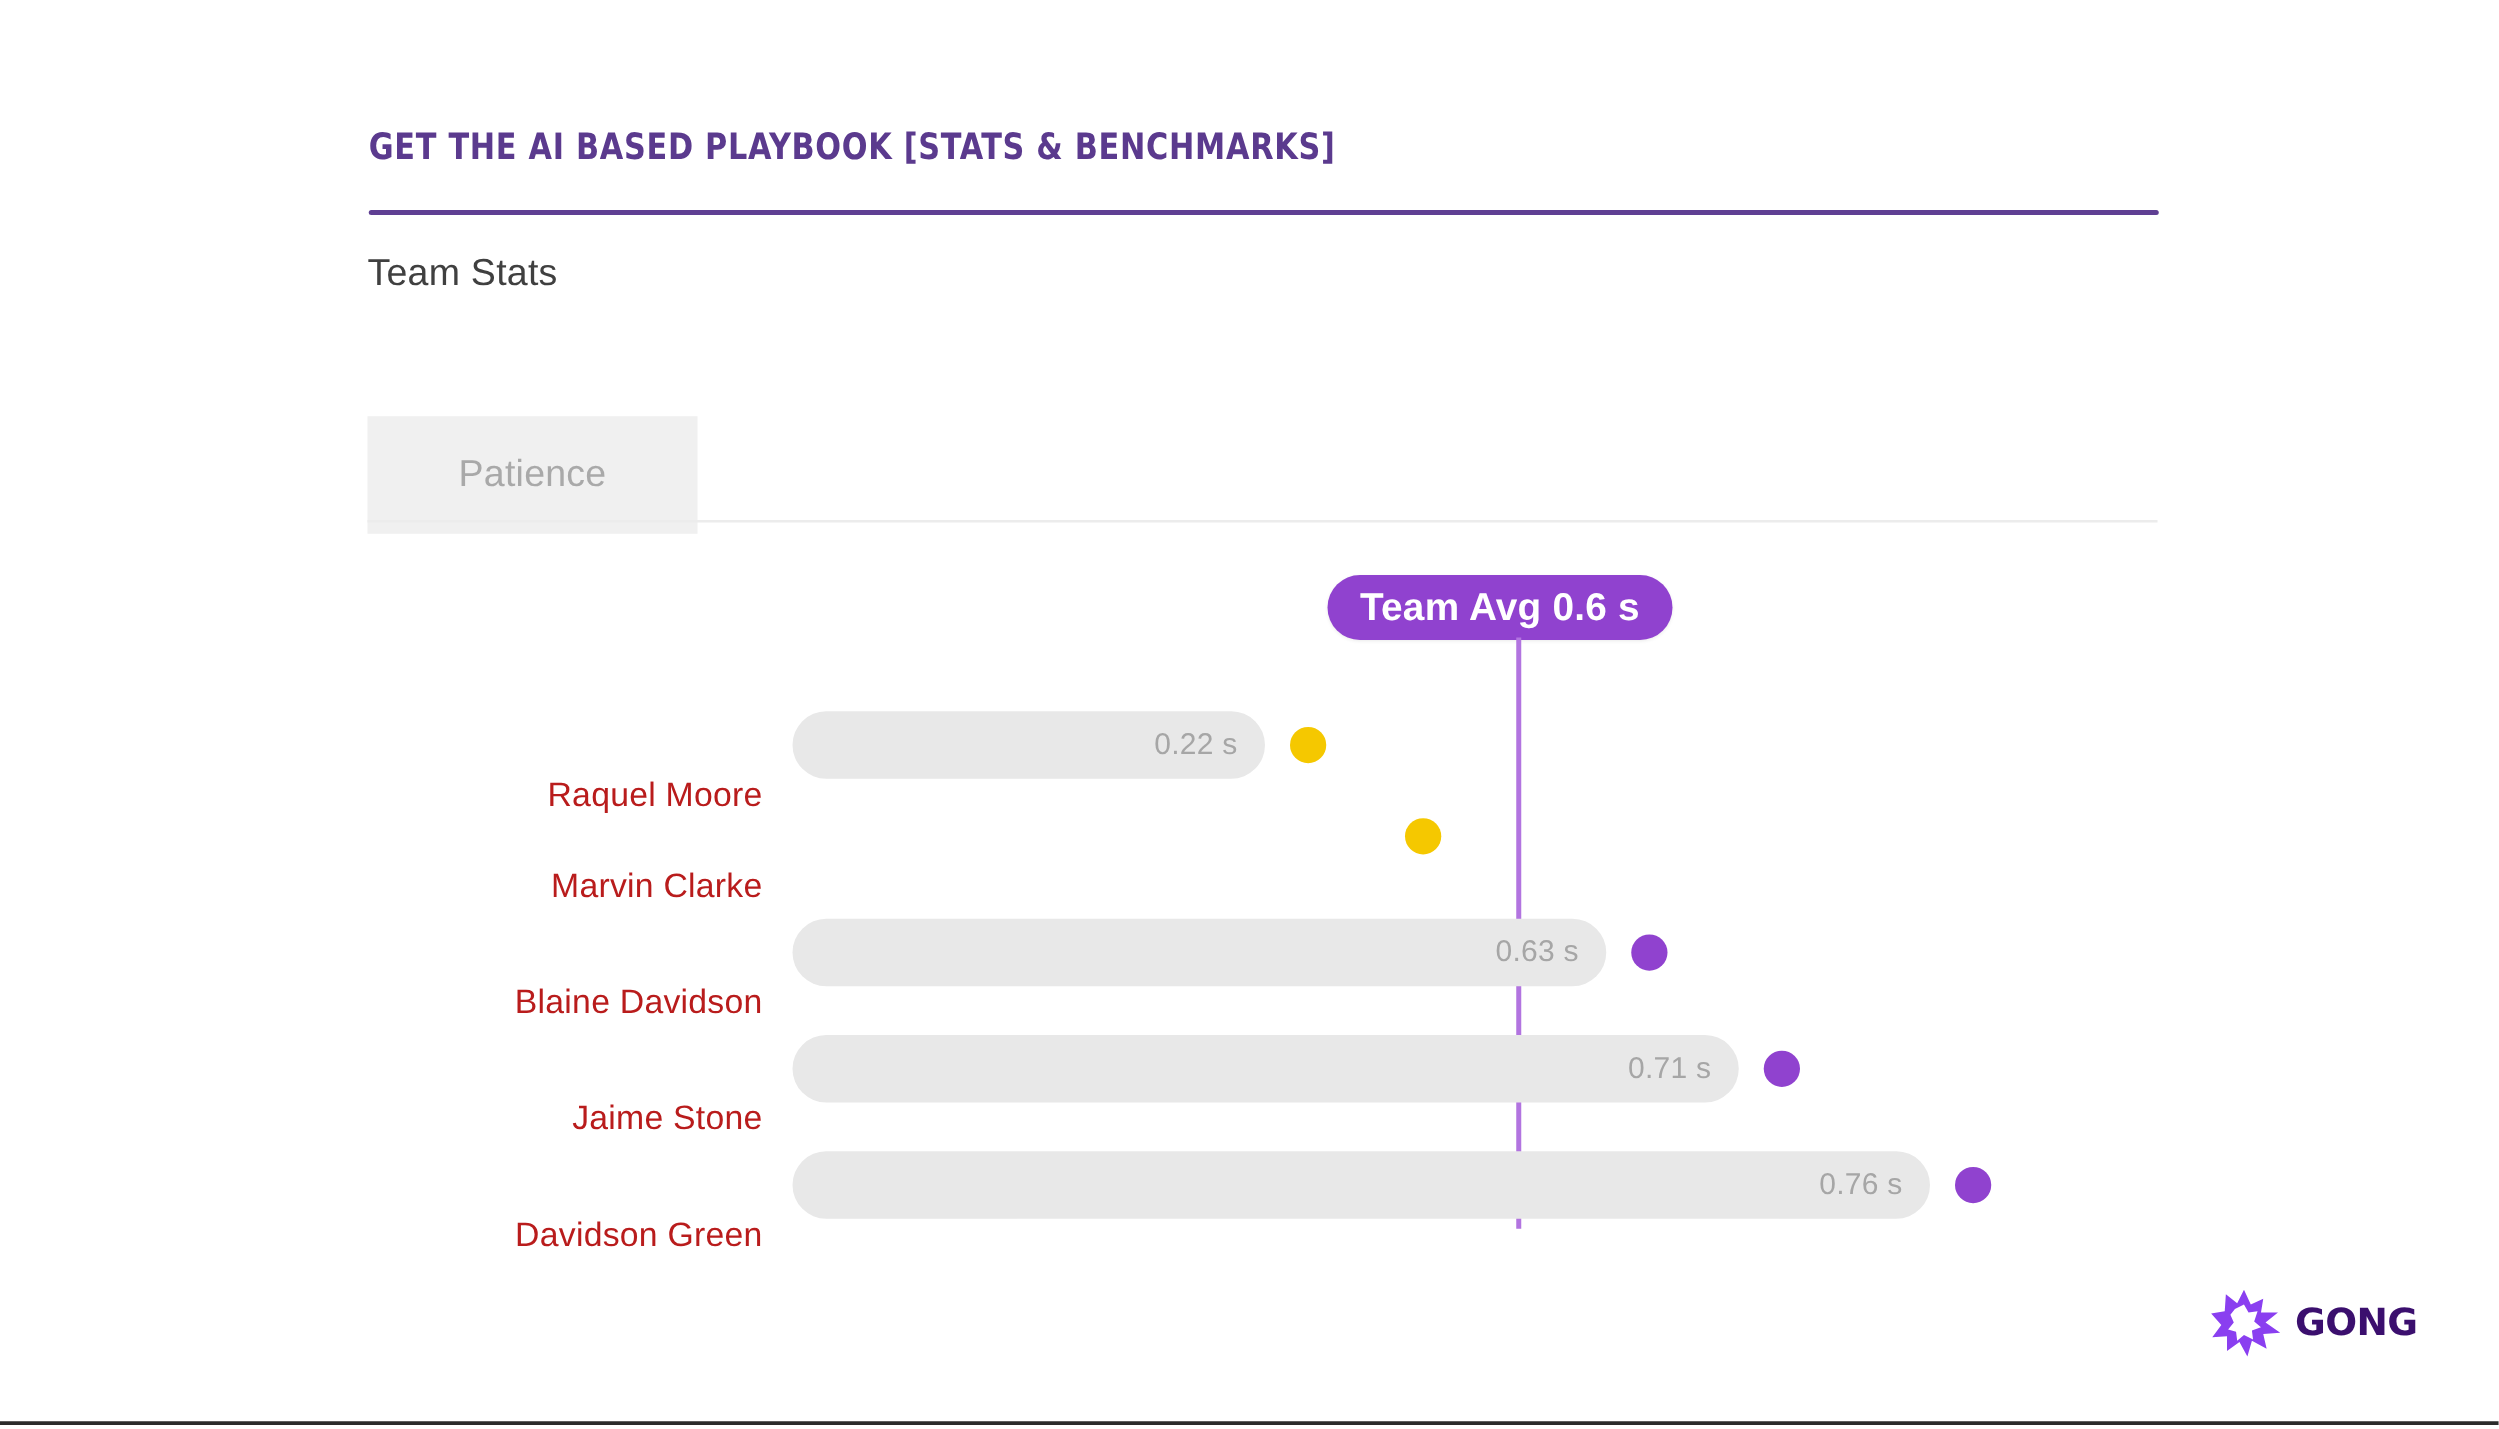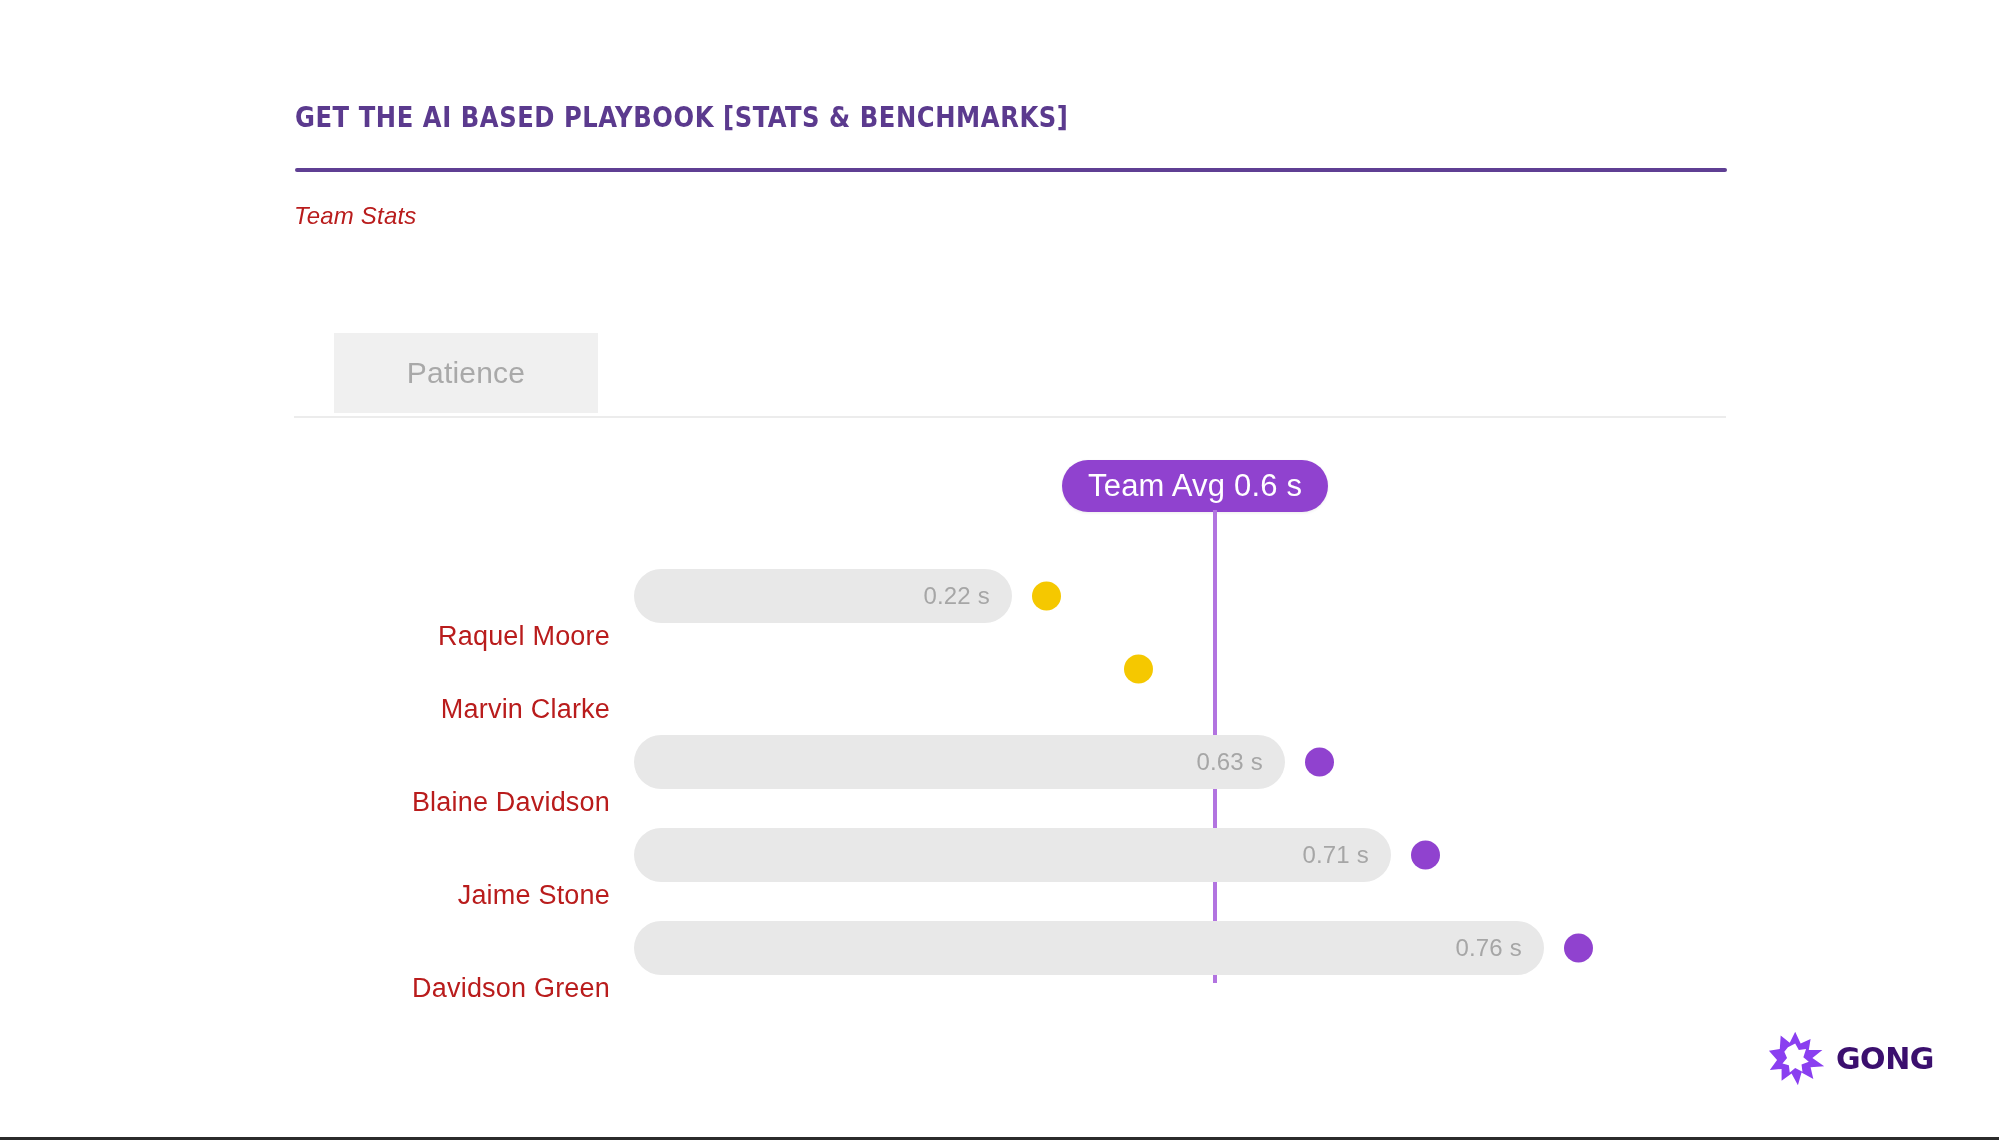--- a/index.html
+++ b/index.html
@@ -44,25 +44,24 @@
     height: 4px;
     background: #5f3f93;
     border-radius: 2px;
   }
 
   
   #section-label {
     position: absolute;
     left: 294px;
     top: 202px;
-    font-size: 24px;
-    color: #b91c1c;
-    letter-spacing: 0.2px;
-    white-space: nowrap;
-    font-style: italic;
+    font-size: 30px;
+    color: #404040;
+    letter-spacing: 0.2px;
+    white-space: nowrap;
   }
 
   
   #tabs-row {
     position: absolute;
     left: 294px;
     top: 333px;
     width: 1432px;
     height: 85px;
   }
@@ -72,27 +71,26 @@
     bottom: 0;
     width: 100%;
     height: 2px;
     background: #ececec;
   }
   .tab {
     position: absolute;
     left: 0;
     top: 0;
     width: 264px;
-    height: 80px;
+    height: 94px;
     background: #f0f0f0;
     display: flex;
     align-items: center;
     justify-content: center;
     box-sizing: border-box;
-    margin-left: 40px;
   }
   .tab-label {
     font-size: 30px;
     color: #a9a9a9;
     letter-spacing: 0.2px;
   }
 
   
   #chart {
     position: absolute;
@@ -117,20 +115,21 @@
     left: 1062px;
     top: 460px;
     height: 52px;
     padding: 0 26px;
     border-radius: 26px;
     background: #9042cf;
     display: flex;
     align-items: center;
     justify-content: center;
     box-shadow: 0 1px 3px rgba(0,0,0,0.08);
+    font-weight: bold;
   }
   #avg-badge-label {
     color: #ffffff;
     font-size: 31px;
     letter-spacing: 0.2px;
     white-space: nowrap;
   }
 
   
   .row {

